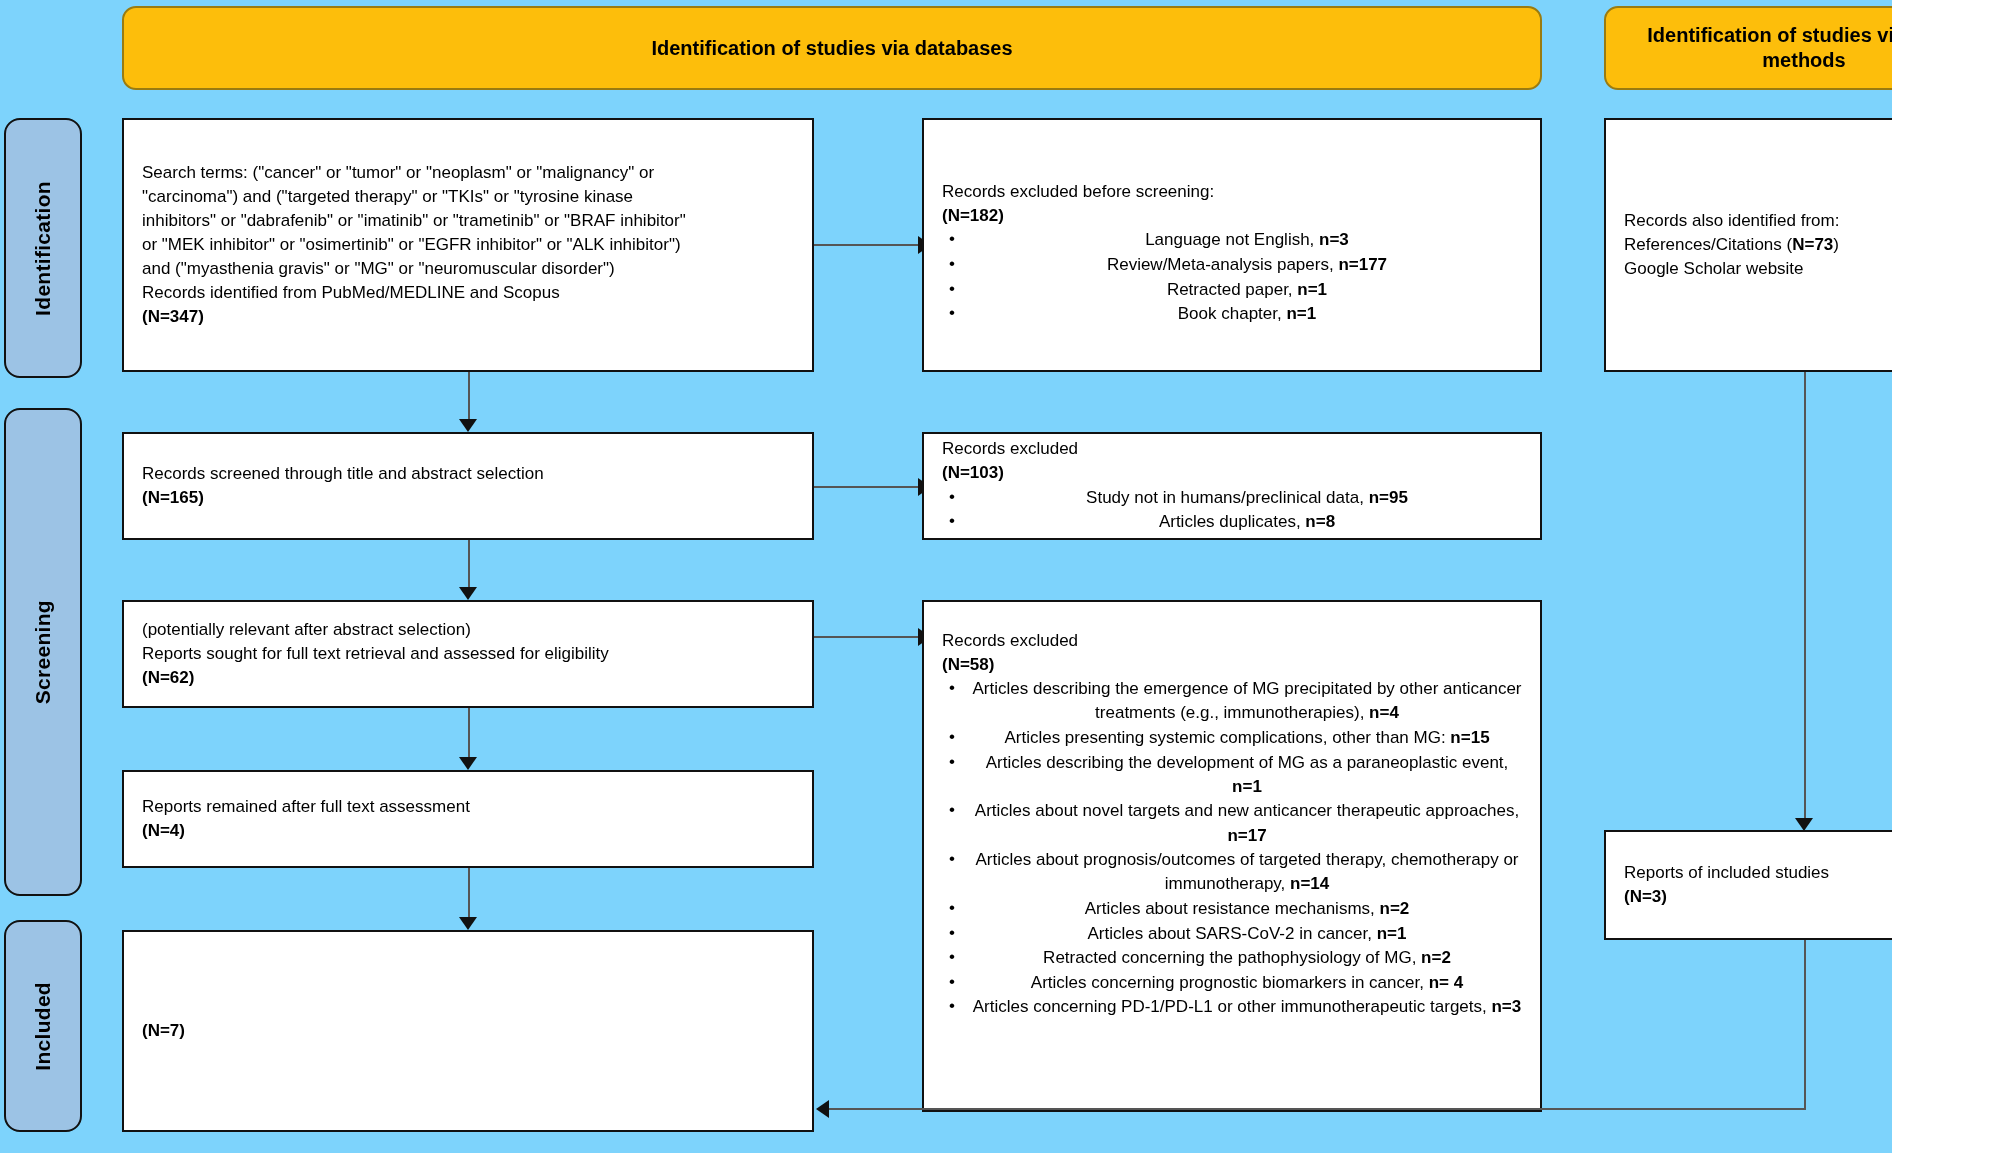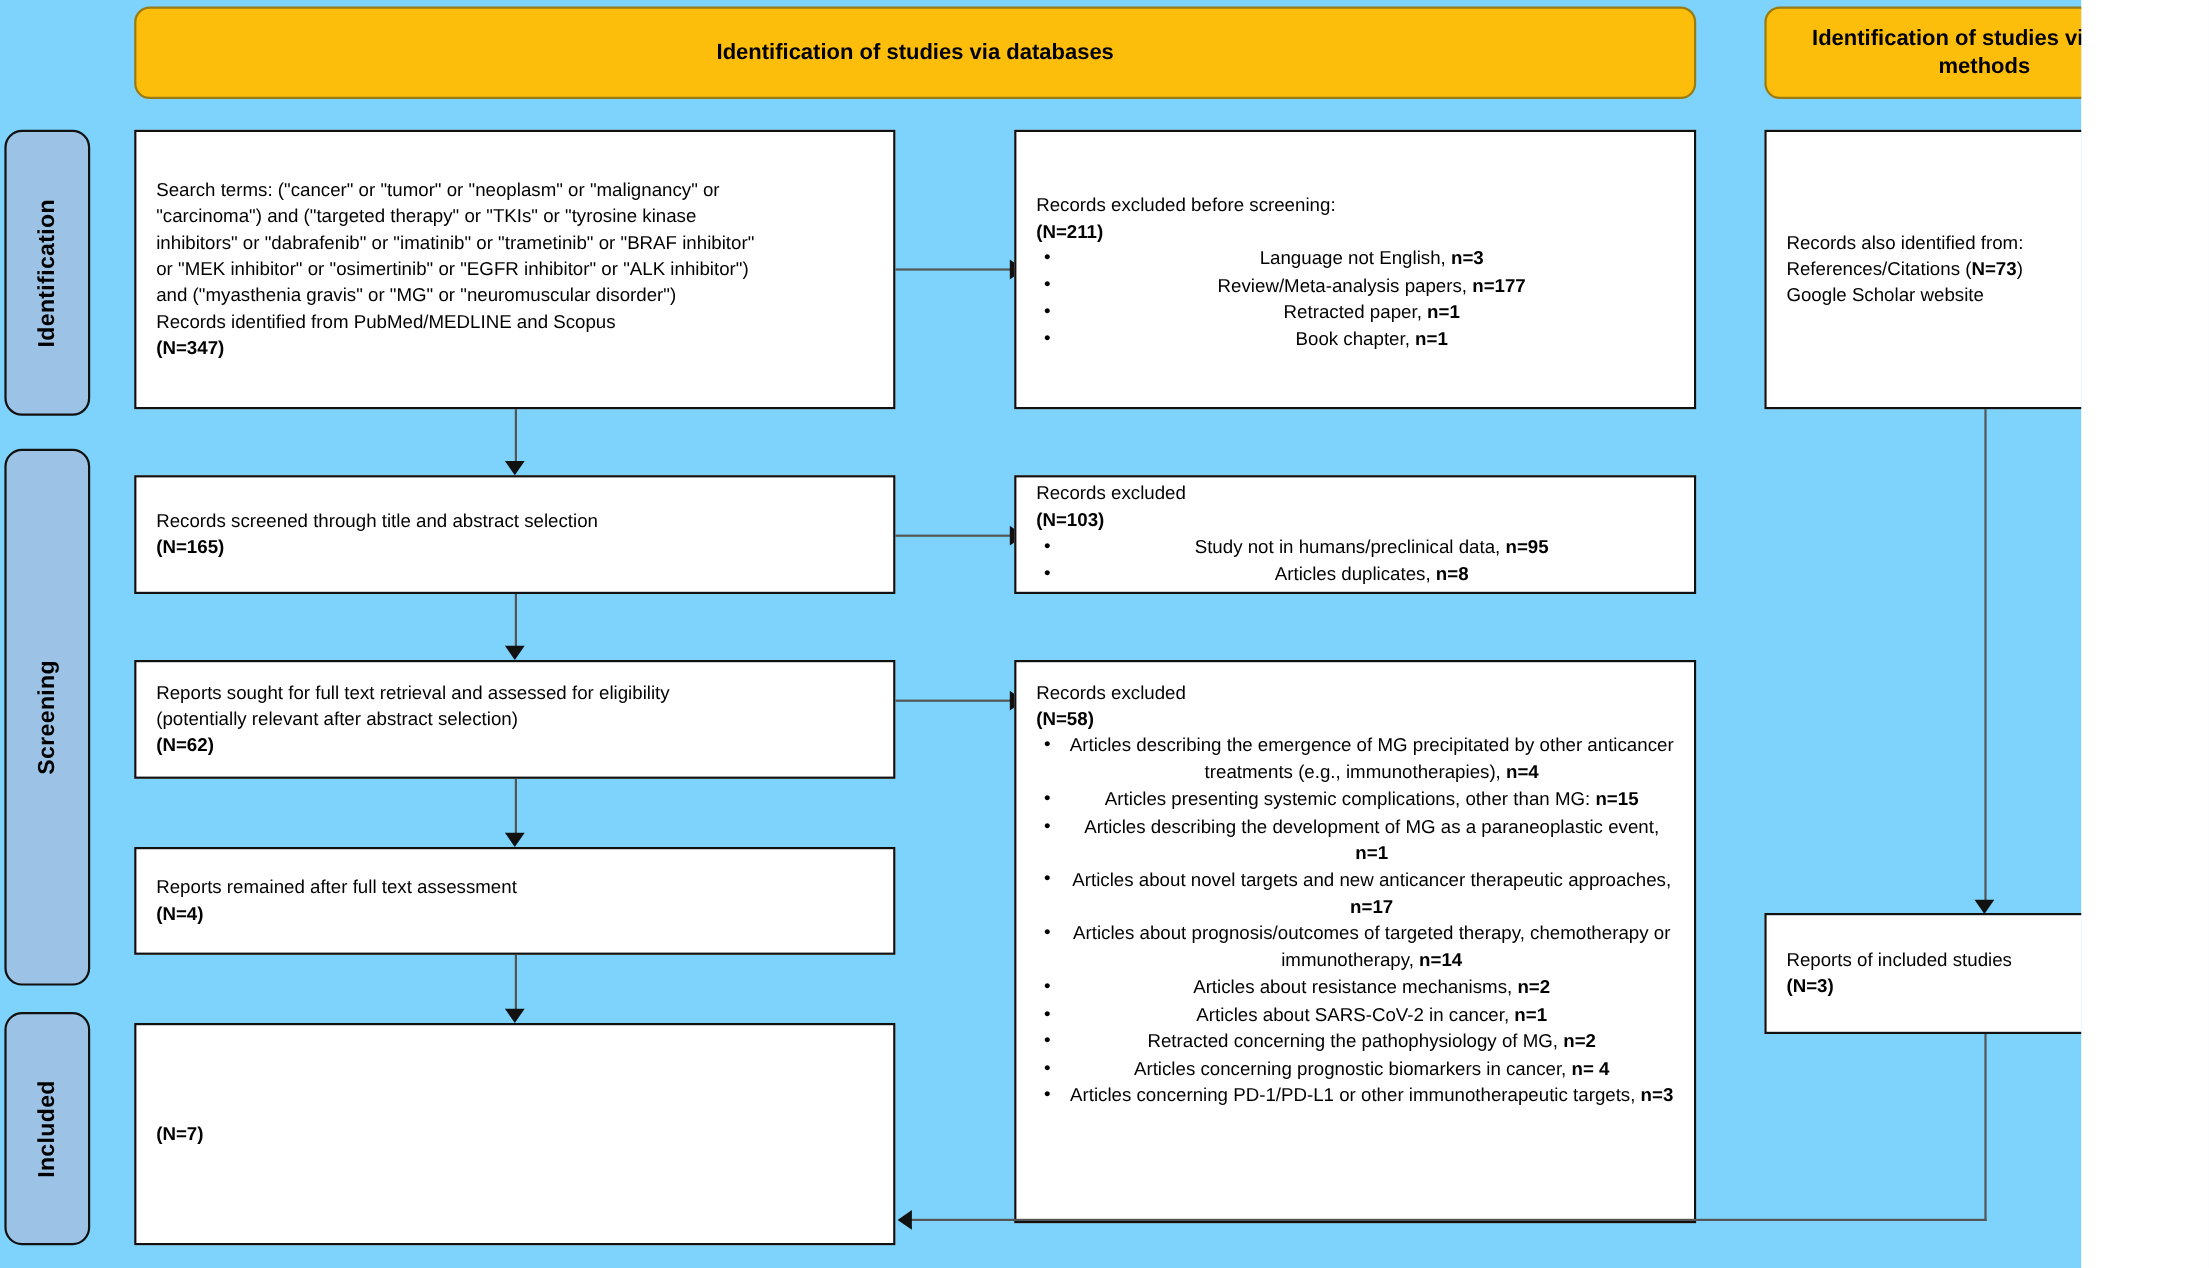--- a/index.html
+++ b/index.html
@@ -64,21 +64,21 @@
     box-sizing: border-box;
     display: flex;
     flex-direction: column;
     justify-content: center;
     padding: 10px 18px;
     font-size: 17px;
     line-height: 1.42;
   }
   .box.top-align {
     justify-content: flex-start;
-    padding-top: 16px;
+    padding-top: 27px;
   }
   .box p {
     margin: 0;
   }
   .box .bold {
     font-weight: bold;
   }
 
   
   ul.bullets {
@@ -173,21 +173,21 @@
     <p>and ("myasthenia gravis" or "MG" or "neuromuscular disorder")</p>
     <p>Records identified from PubMed/MEDLINE and Scopus</p>
     <p class="bold">(N=347)</p>
   </div>
 
   <div class="hline" style="left:814px; top:244px; width:106px;"></div>
   <div class="arrow-right" style="left:918px; top:236px;"></div>
 
   <div class="box top-align" style="left:922px; top:118px; width:620px; height:254px; justify-content:center;">
     <p>Records excluded before screening:</p>
-    <p class="bold">(N=211)</p>
+    <p class="bold">(N=182)</p>
     <ul class="bullets">
       <li><span>Language not English, </span><b>n=3</b></li>
       <li><span>Review/Meta-analysis papers, </span><b>n=177</b></li>
       <li><span>Retracted paper, </span><b>n=1</b></li>
       <li><span>Book chapter, </span><b>n=1</b></li>
     </ul>
   </div>
 
   <div class="box" style="left:1604px; top:118px; width:400px; height:254px;">
     <p>Records also identified from:</p>
@@ -215,22 +215,22 @@
     <ul class="bullets">
       <li><span>Study not in humans/preclinical data, </span><b>n=95</b></li>
       <li><span>Articles duplicates, </span><b>n=8</b></li>
     </ul>
   </div>
 
   <div class="vline" style="left:468px; top:540px; height:50px;"></div>
   <div class="arrow-down" style="left:459px; top:587px;"></div>
 
   <div class="box" style="left:122px; top:600px; width:692px; height:108px;">
+    <p>(potentially relevant after abstract selection)</p>
     <p>Reports sought for full text retrieval and assessed for eligibility</p>
-    <p>(potentially relevant after abstract selection)</p>
     <p class="bold">(N=62)</p>
   </div>
 
   <div class="hline" style="left:814px; top:636px; width:106px;"></div>
   <div class="arrow-right" style="left:918px; top:628px;"></div>
 
   <div class="box top-align" style="left:922px; top:600px; width:620px; height:512px;">
     <p>Records excluded</p>
     <p class="bold">(N=58)</p>
     <ul class="bullets">

